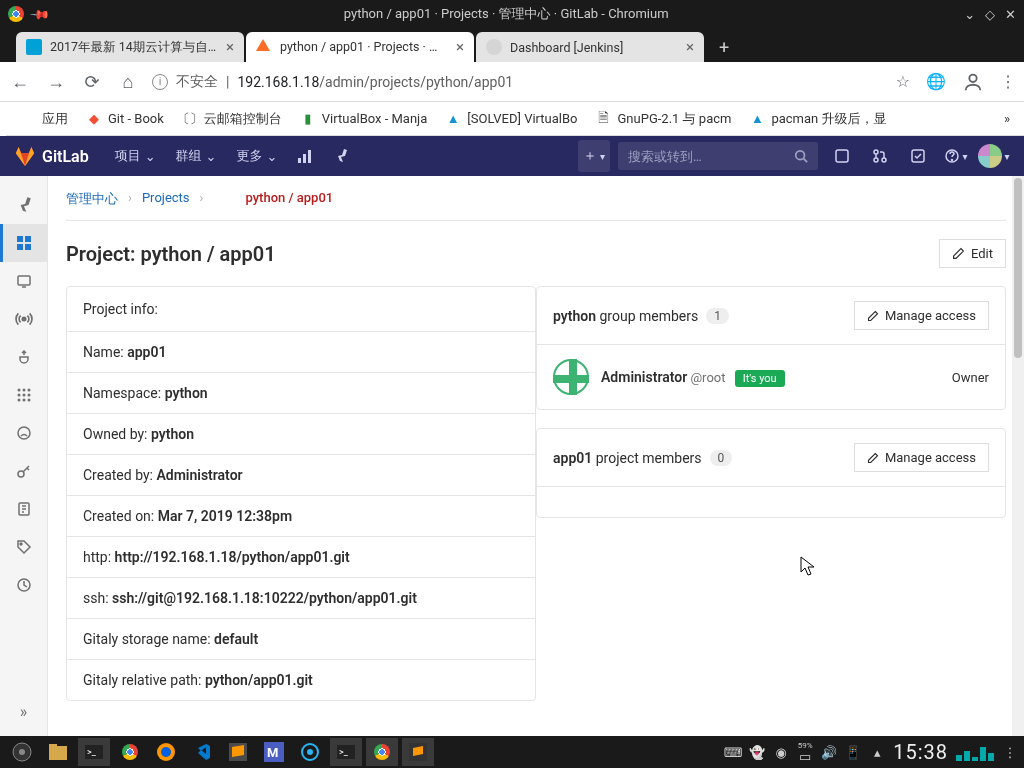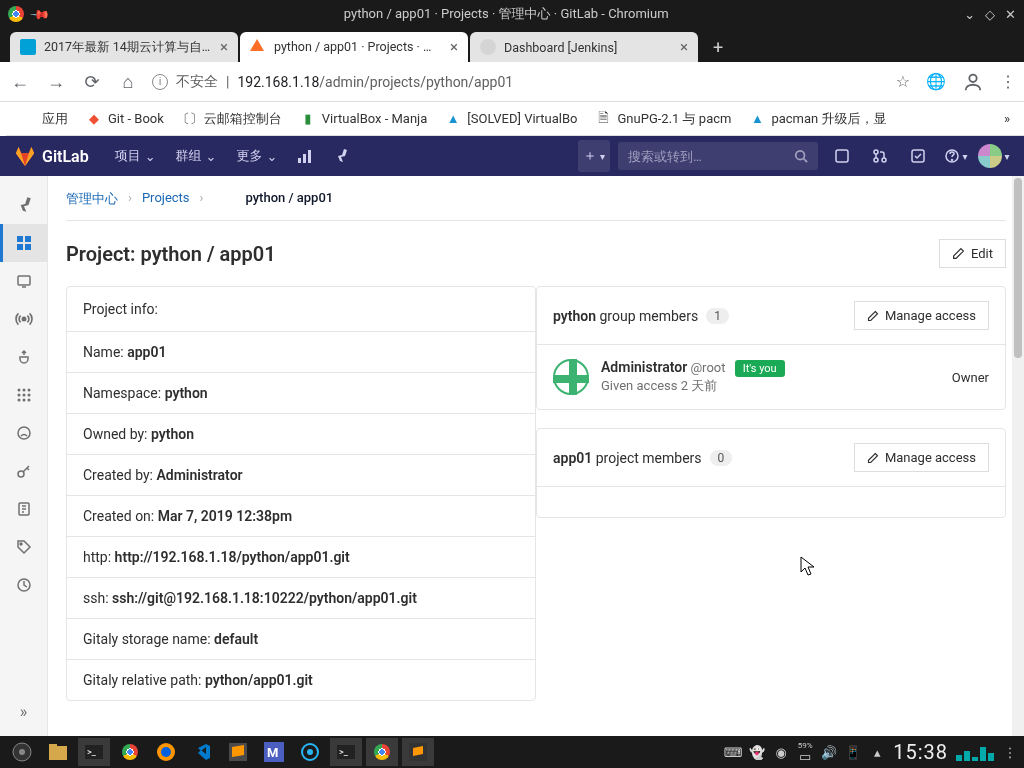--- a/index.html
+++ b/index.html
@@ -7,21 +7,21 @@
 
 
 .titlebar { background: #1a1a1a; height: 28px; display: flex; align-items: center; padding: 0 8px; color: #ccc; font-size: 13px; }
 .titlebar .tb-left { display: flex; align-items: center; gap: 8px; }
 .titlebar .tb-title { flex: 1; text-align: center; }
 .titlebar .tb-right { display: flex; gap: 10px; }
 .chromium-icon { width: 16px; height: 16px; border-radius: 50%; background: radial-gradient(circle at 50% 50%, #4285f4 25%, white 25% 33%, transparent 33%), conic-gradient(#ea4335 0 120deg,#fbbc05 120deg 240deg,#34a853 240deg 360deg); }
 .pin-icon { color: #ccc; transform: rotate(45deg); }
 
 
-.browser-tabs { background: #1a1a1a; height: 34px; display: flex; align-items: flex-end; padding: 0 10px; gap: 2px; }
+.browser-tabs { background: #1a1a1a; height: 34px; display: flex; align-items: flex-end; padding: 0 16px; gap: 2px; }
 .btab { height: 30px; display: flex; align-items: center; padding: 0 10px; border-radius: 6px 6px 0 0; font-size: 12.5px; color: #333; gap: 8px; min-width: 0; }
 .btab.inactive { background: #e4e4e4; width: 228px; }
 .btab.active { background: #fff; width: 228px; }
 .btab .favicon { width: 16px; height: 16px; flex-shrink: 0; }
 .btab .label { flex: 1; white-space: nowrap; overflow: hidden; text-overflow: ellipsis; }
 .btab .close { color: #666; font-size: 15px; cursor: pointer; }
 .btab .plus { color: #ccc; font-size: 18px; }
 .gitlab-favicon { display:inline-block; width:0; height:0; border-left:7px solid transparent; border-right:7px solid transparent; border-bottom:12px solid #fc6d26; }
 .jenkins-favicon { width:16px; height:16px; background:#d5d5d5; border-radius:50%; }
 .bili-favicon { width:16px; height:12px; background:#00a1d6; border-radius:2px; position:relative; }
@@ -63,21 +63,21 @@
 .content { display:flex; height: calc(768px - 28px - 34px - 40px - 34px - 40px - 32px); }
 .sidebar { width:48px; background:#f5f5f5; border-right:1px solid #e5e5e5; display:flex; flex-direction:column; align-items:center; padding-top:10px; position:relative; }
 .sb-item { width:48px; height:38px; display:flex; align-items:center; justify-content:center; color:#707070; cursor:pointer; }
 .sb-item.active { box-shadow: inset 3px 0 0 #1f78d1; background:#e4e4e4; color:#1f78d1; }
 .sb-expand { position:absolute; bottom:6px; }
 
 .main { flex:1; padding: 14px 18px; overflow-y:auto; background:#fff; }
 .breadcrumb { font-size:13px; color:#707070; display:flex; gap:10px; padding-bottom:12px; border-bottom:1px solid #e5e5e5; }
 .breadcrumb a { color:#1b69b6; text-decoration:none; }
 .breadcrumb .sep { color:#aaa; }
-.breadcrumb .current { color:#0f172a; font-weight:500;padding-left:32px; }
+.breadcrumb .current { color:#b91c1c; font-weight:500;padding-left:32px; }
 
 .page-header { display:flex; align-items:center; padding:18px 0; }
 .page-header h1 { font-size:20px; font-weight:600; color:#2e2e2e; }
 .page-header .edit-btn { margin-left:auto; }
 .btn { background:#fff; border:1px solid #ddd; border-radius:0; padding:6px 12px; font-size:13px; color:#2e2e2e; cursor:pointer; display:inline-flex; align-items:center; gap:6px; }
 
 .cols { display:flex; }
 .col { flex:1; min-width:0; }
 
 .panel { border:1px solid #e5e5e5; border-radius:4px; margin-bottom:18px; }
@@ -435,21 +435,20 @@
             </button>
           </div>
           <div class="member-row">
             <div class="member-avatar"></div>
             <div class="member-info">
               <div>
                 <span class="name">Administrator</span>
                 <span class="handle">@root</span>
                 <span class="its-you">It's you</span>
               </div>
-              <div class="sub">Given access 2 天前</div>
             </div>
             <div class="member-role">Owner</div>
           </div>
         </div>
 
         <div class="panel">
           <div class="panel-header">
             <span><strong>app01</strong><span> project members</span></span>
             <span class="badge">0</span>
             <button class="btn">

